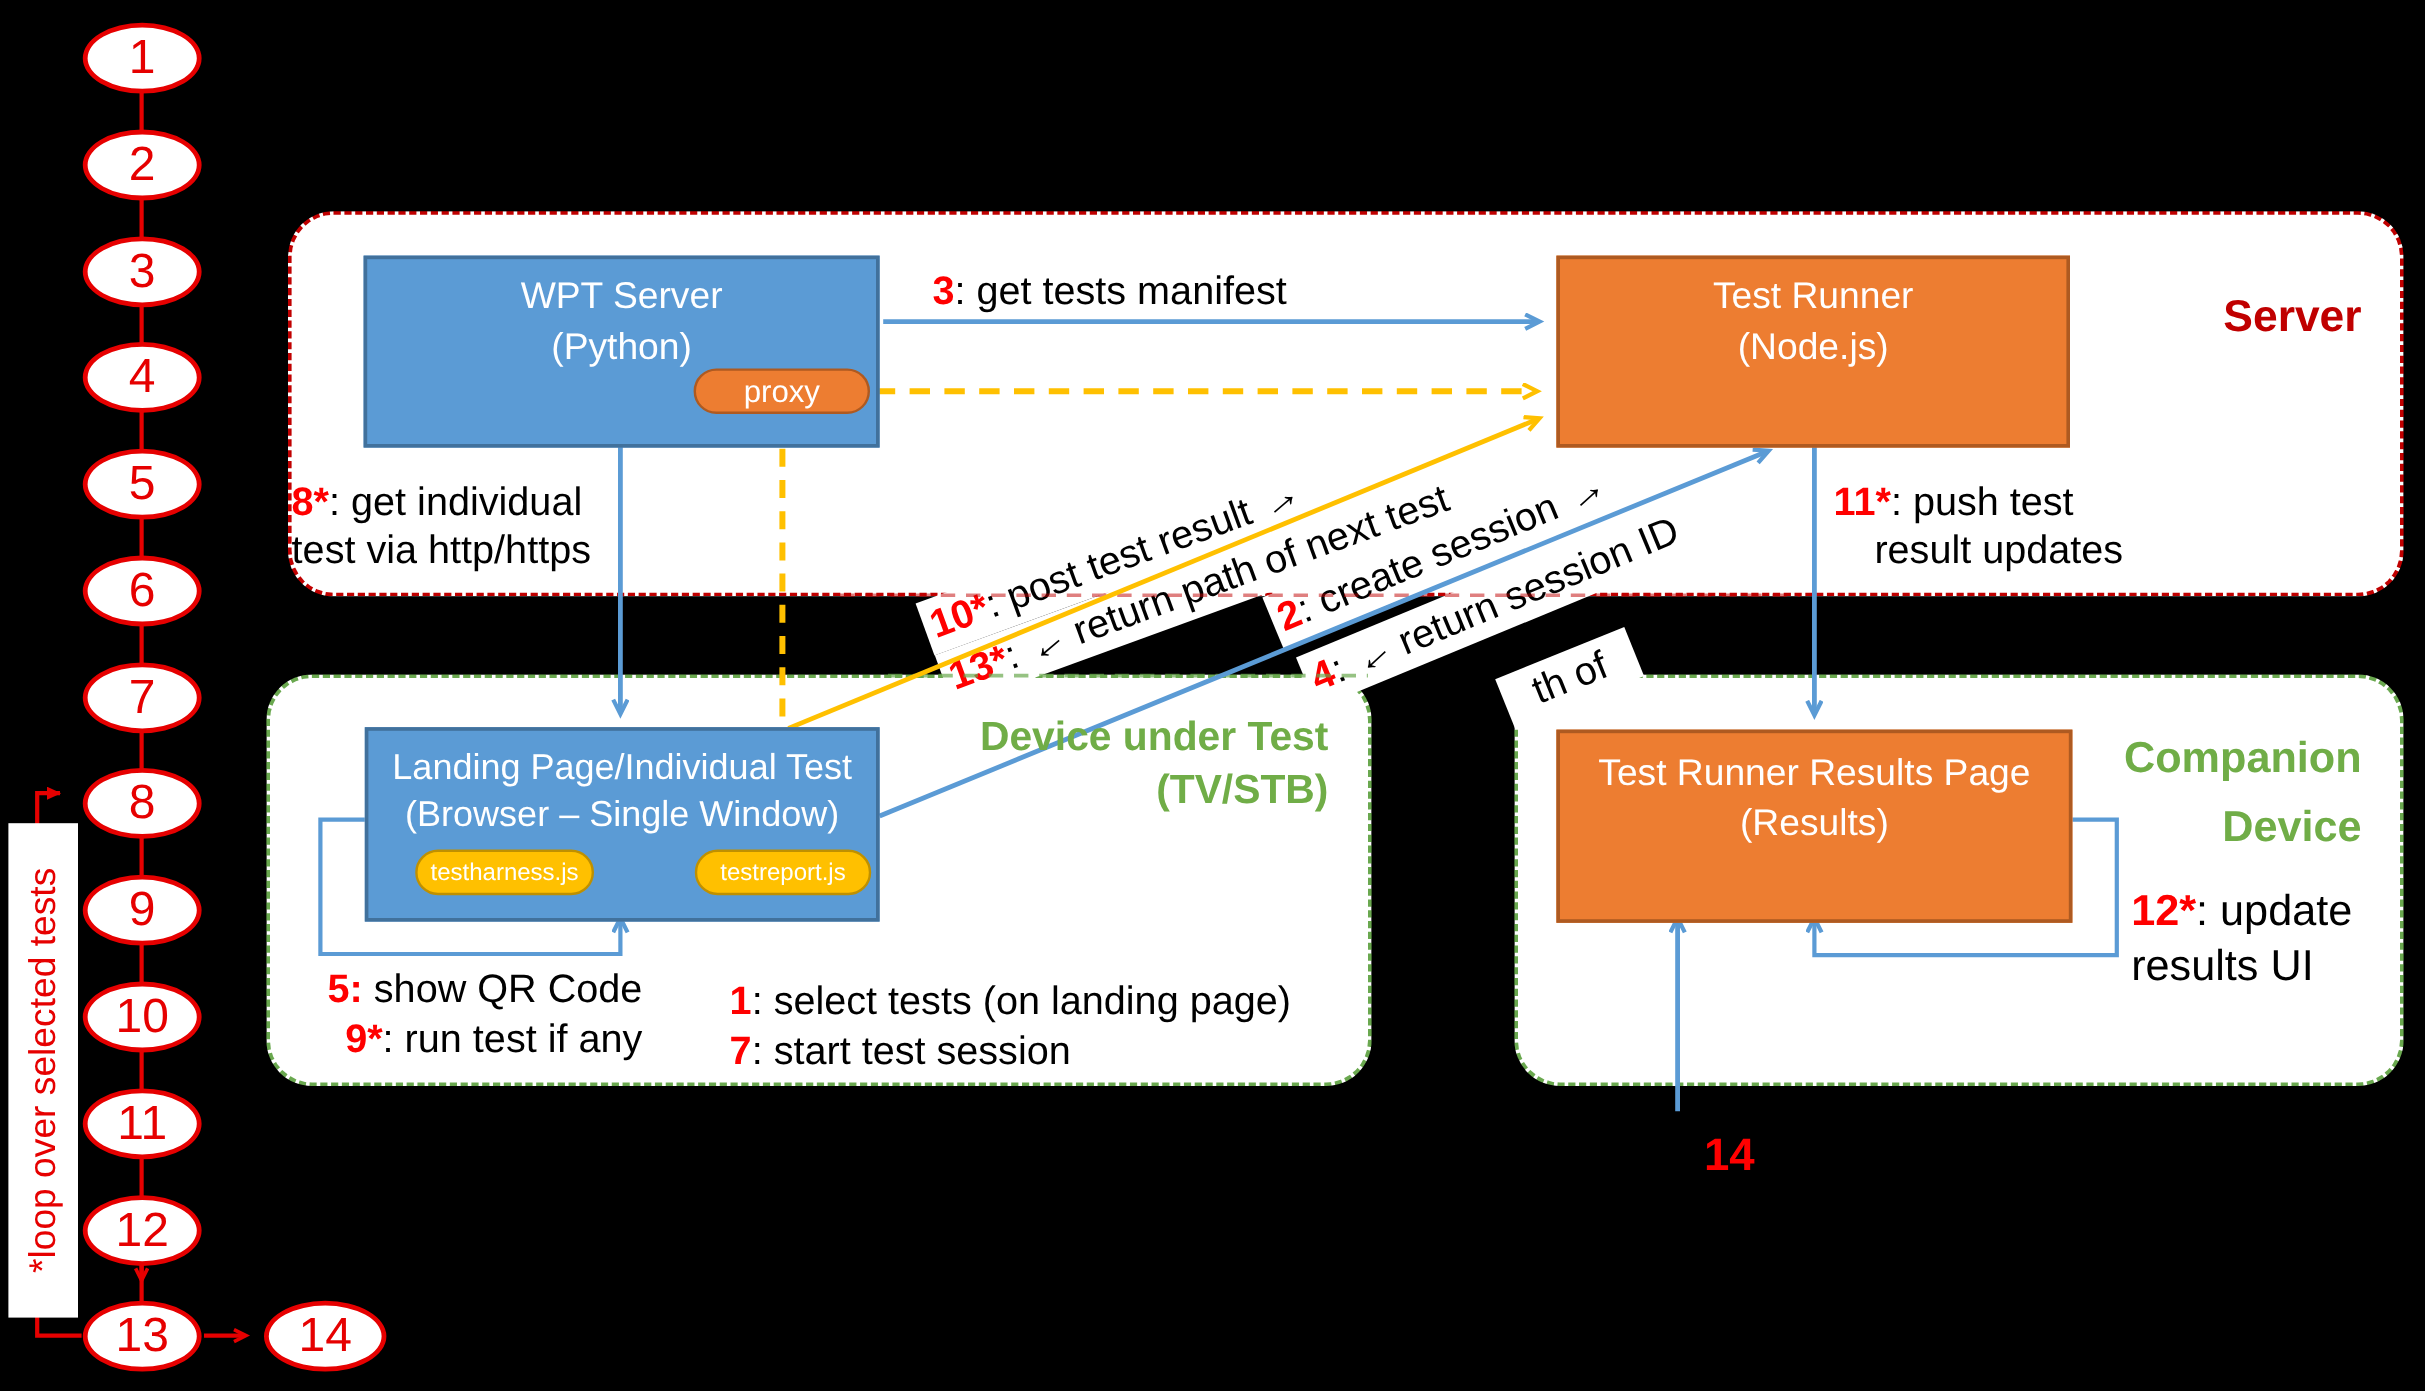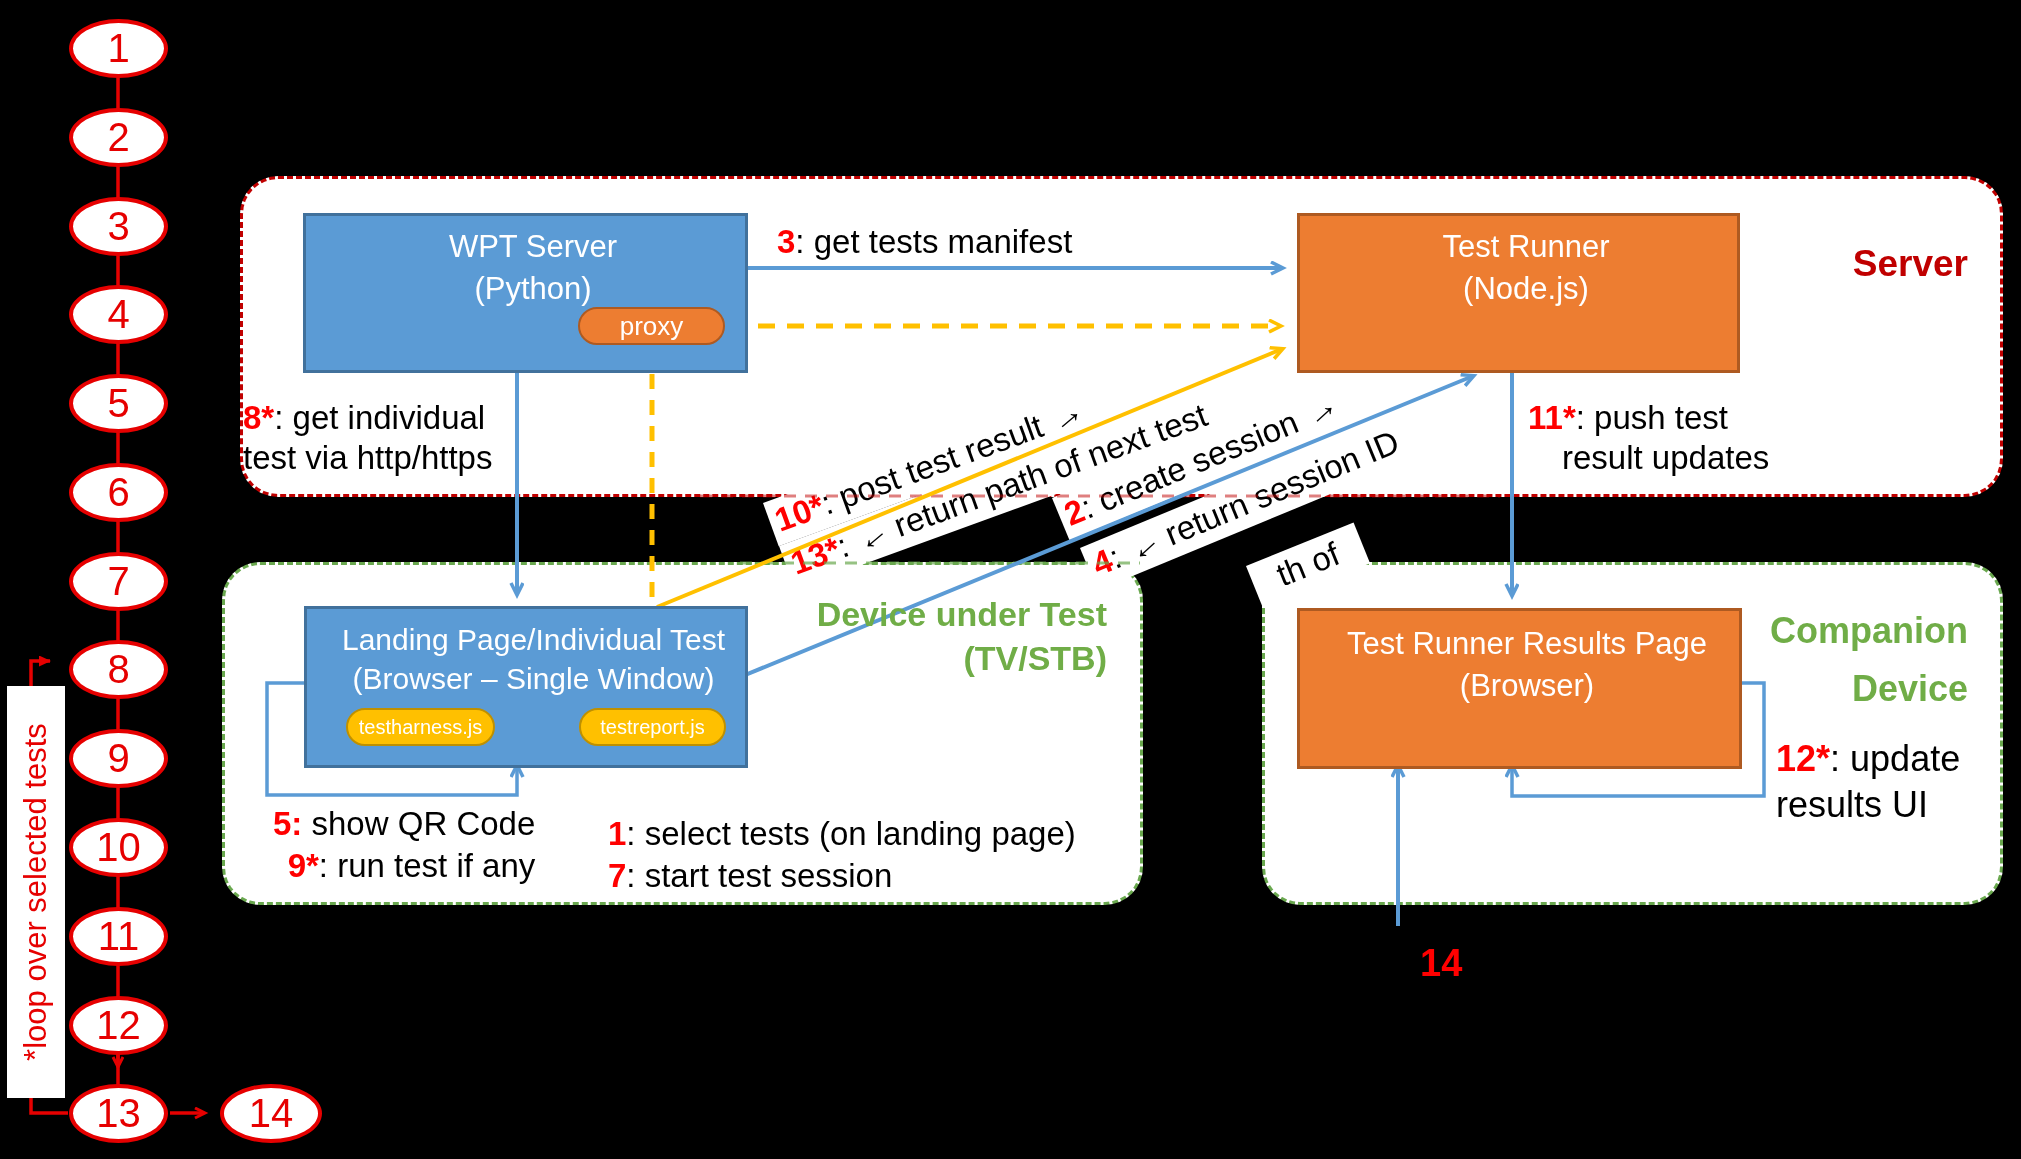--- a/index.html
+++ b/index.html
@@ -3,21 +3,21 @@
 <meta charset="utf-8">
 <style>
   html,body{margin:0;padding:0;background:#000;}
   #stage{position:relative;width:2021px;height:1159px;background:#000;overflow:hidden;
          font-family:"Liberation Sans",sans-serif;}
   .container{position:absolute;background:#fff;border-radius:38px;}
   .c-red{border:3px dashed #C00000;}
   .c-green{border:3px dashed #6AA84F;}
   .rotlabel{position:absolute;background:#fff;white-space:nowrap;font-size:33px;color:#000;
             padding:2px 10px 4px 6px;transform-origin:0 0;line-height:40px;}
-  .box{position:absolute;text-align:center;color:#fff;font-size:31px;line-height:42px;padding-left:15px;}
+  .box{position:absolute;text-align:center;color:#fff;font-size:31px;line-height:42px;}
   .box-blue{background:#5B9BD5;border:3px solid #41719C;}
   .box-orange{background:#ED7D31;border:3px solid #AE5A21;}
   .pill{position:absolute;background:#FFC000;border:2px solid #BF9000;border-radius:20px;
         color:#fff;text-align:center;}
   .ann{position:absolute;font-size:33px;line-height:40px;color:#000;white-space:nowrap;}
   .num{color:#FF0000;font-weight:bold;}
   .grnlabel{position:absolute;color:#70AD47;font-weight:bold;text-align:right;white-space:nowrap;}
   .oval{position:absolute;width:99px;height:59px;background:#fff;border:4px solid #E60000;
         border-radius:50%;display:flex;align-items:center;justify-content:center;
         color:#E60000;font-size:40px;box-sizing:border-box;}
@@ -115,21 +115,21 @@
     <div class="pill" style="left:39px;top:99px;width:145px;height:34px;font-size:20px;line-height:34px;">
       <span>testharness.js</span>
     </div>
     <div class="pill" style="left:272px;top:99px;width:143px;height:34px;font-size:20px;line-height:34px;">
       <span>testreport.js</span>
     </div>
   </div>
 
   <div class="box box-orange lay4" style="left:1297px;top:608px;width:424px;height:143px;padding-top:12px;">
     <div>Test Runner Results Page</div>
-    <div>(Browser)</div>
+    <div>(Results)</div>
   </div>
 
   <div class="grnlabel lay4" style="left:1768px;top:243px;width:200px;font-size:37px;color:#C00000;">
     <span>Server</span>
   </div>
   <div class="grnlabel lay4" style="left:1690px;top:602px;width:278px;font-size:36px;line-height:58px;">
     <div>Companion</div>
     <div>Device</div>
   </div>
   <div class="grnlabel lay4" style="left:737px;top:592px;width:370px;font-size:34px;line-height:44px;">

